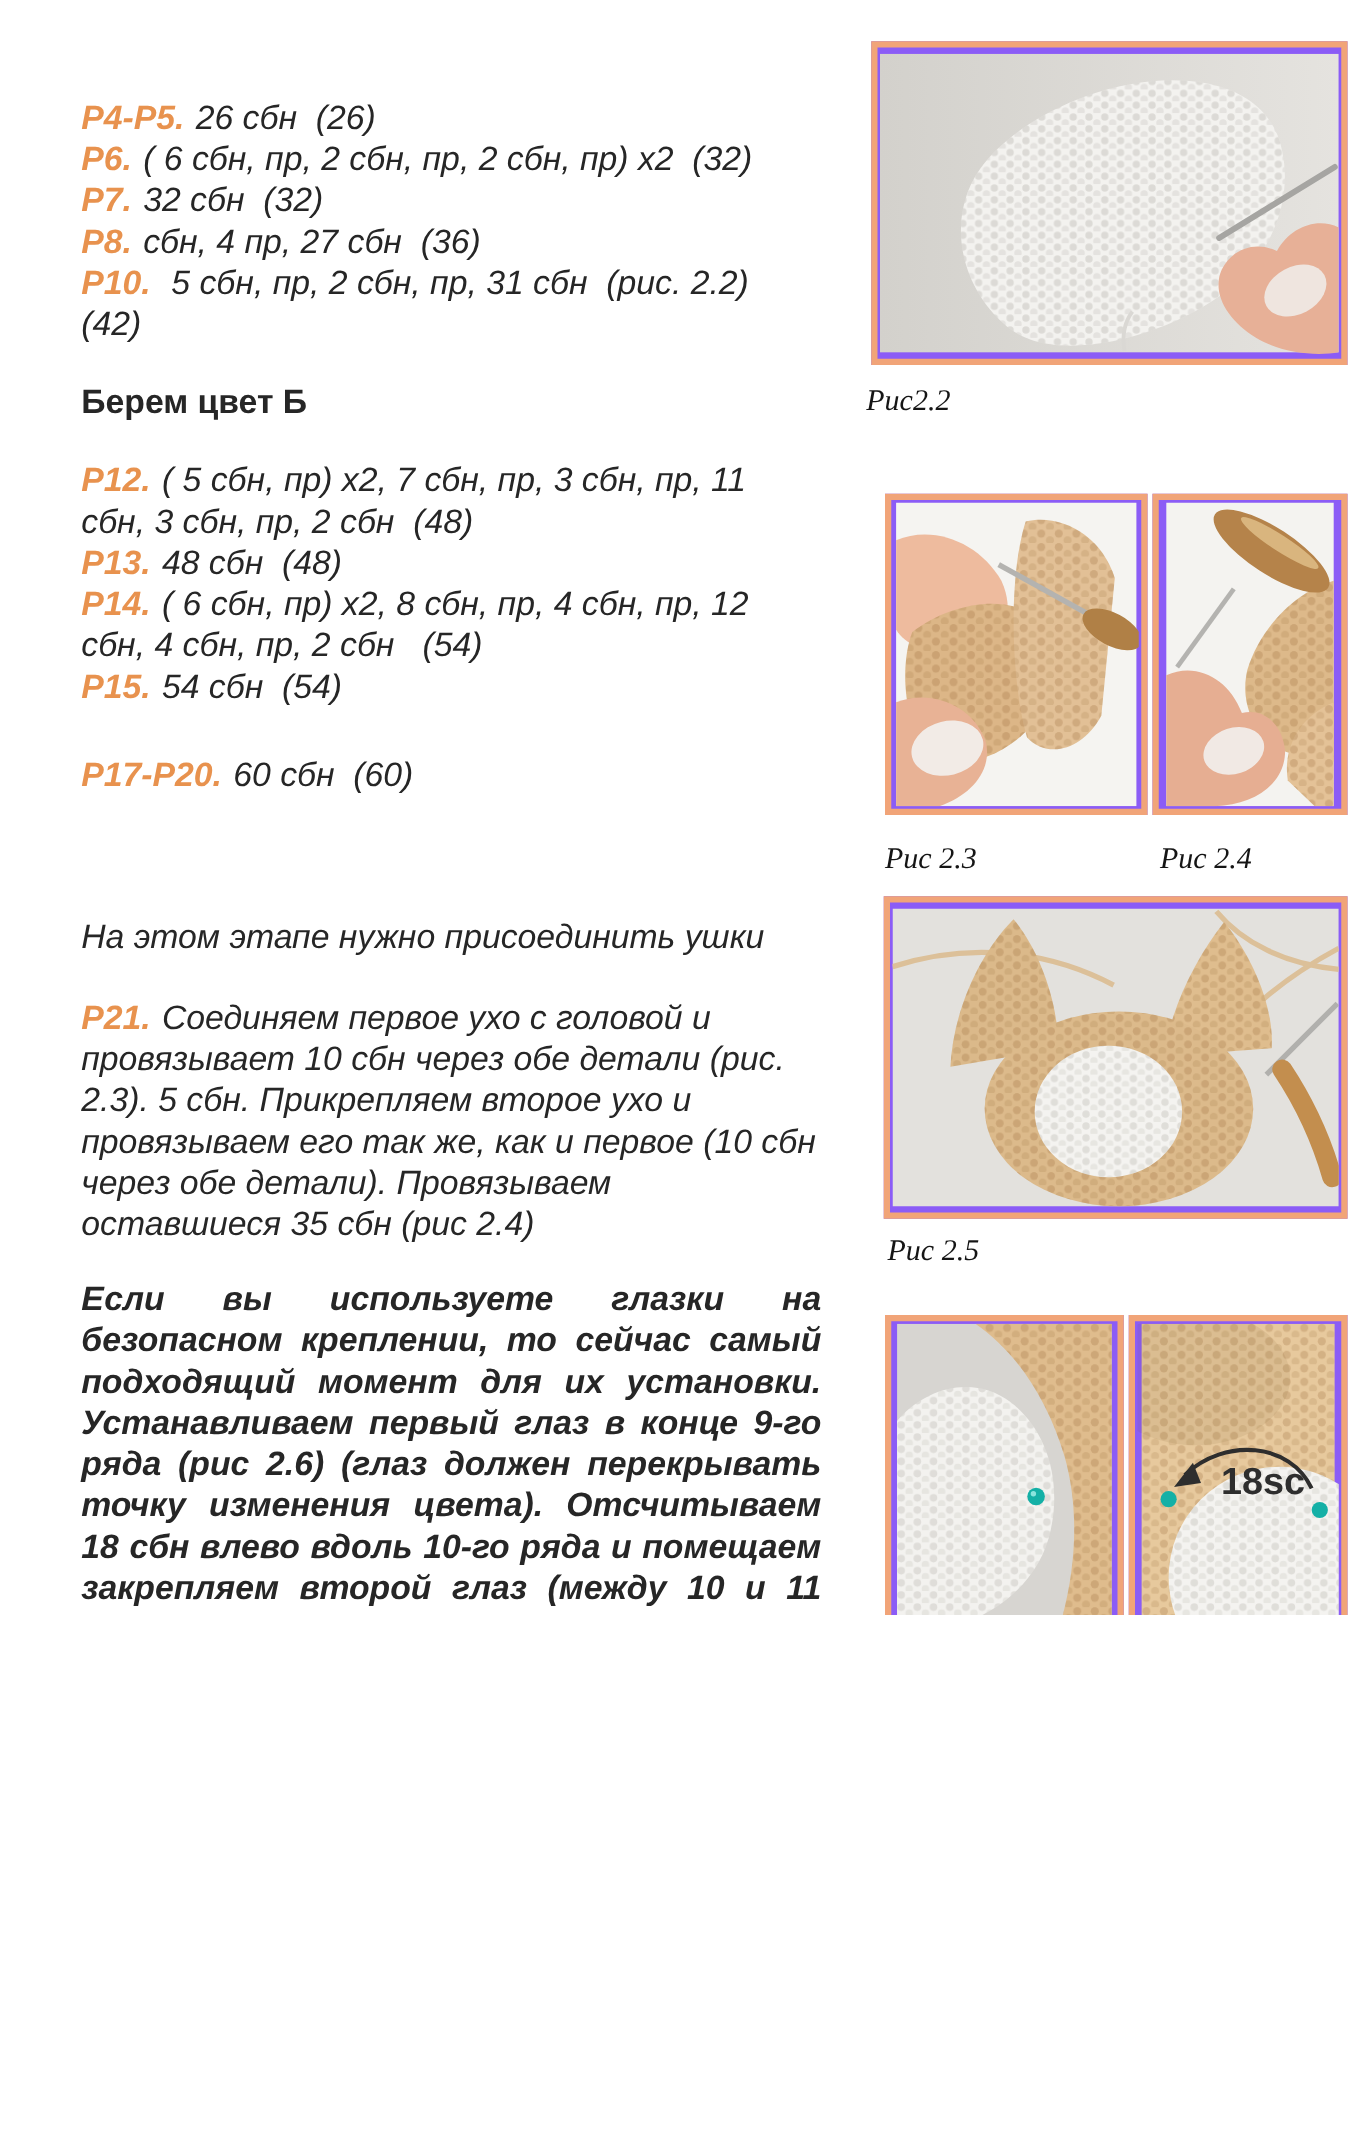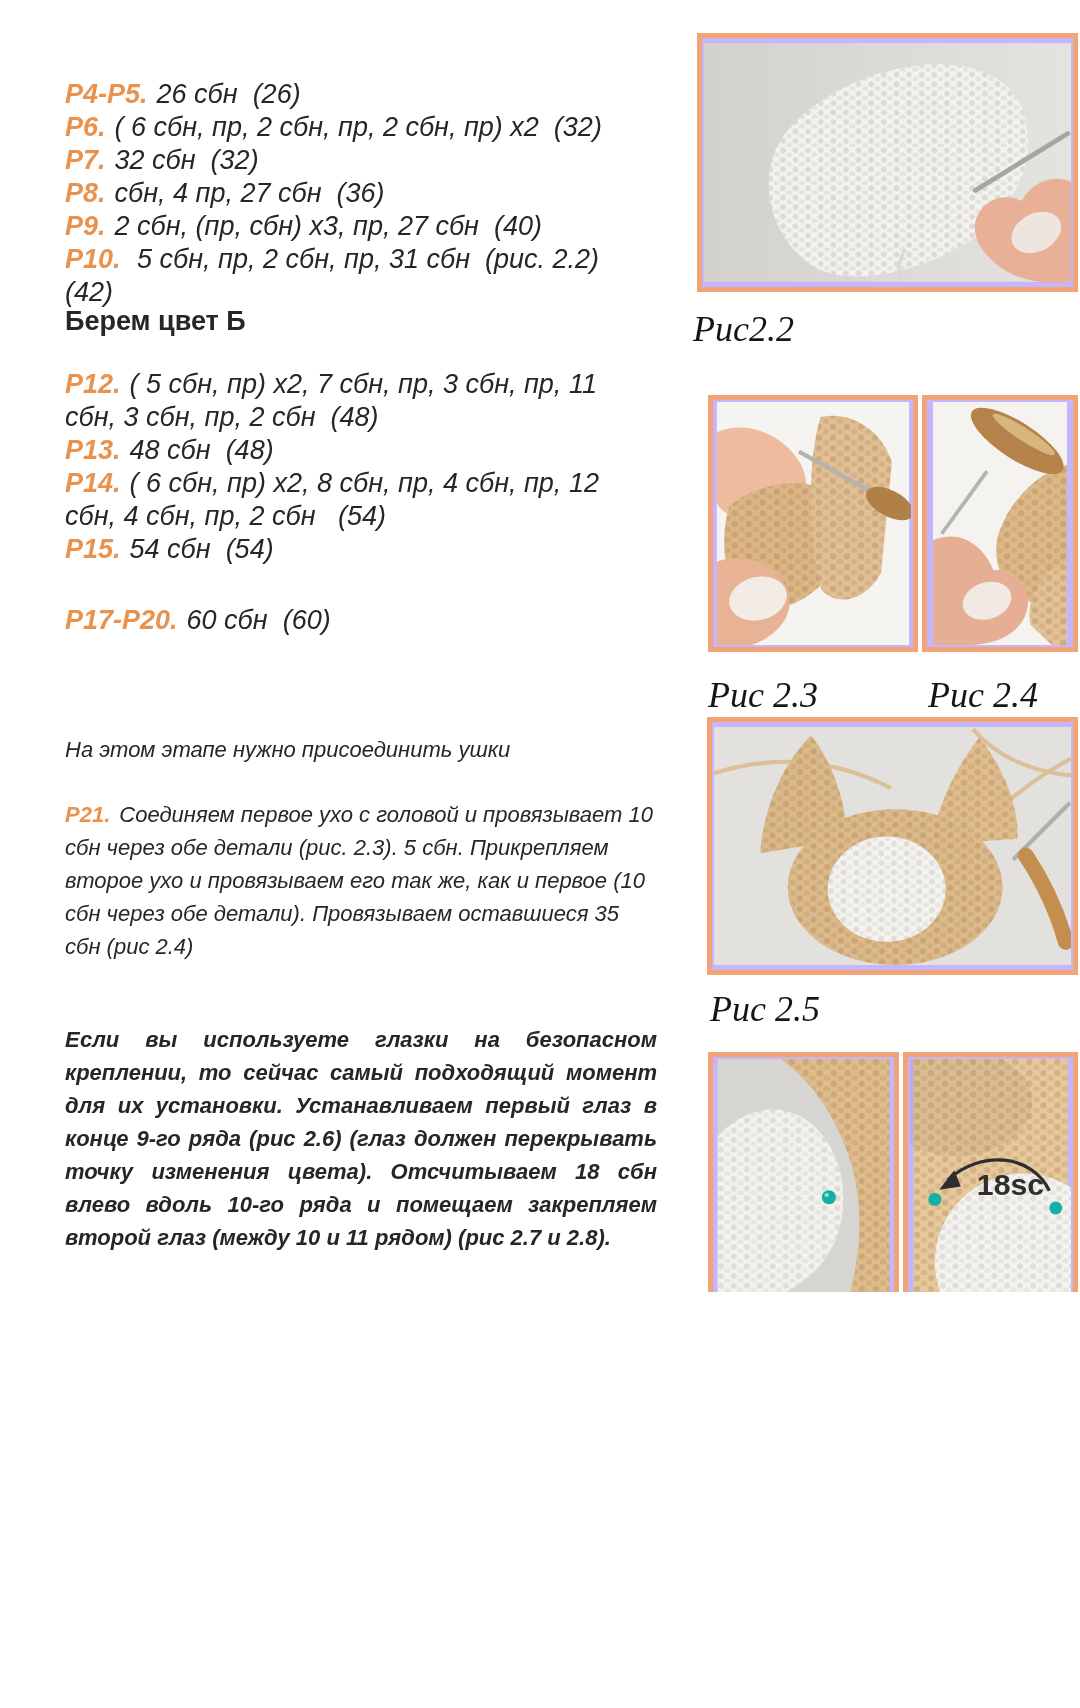--- a/index.html
+++ b/index.html
@@ -6,38 +6,37 @@
   html,body { background:#ffffff; }
   .page {
     position:relative; width:1080px; height:1292px; background:#ffffff;
     overflow:hidden; font-family:"Liberation Sans", sans-serif; color:#262626;
   }
   .abs { position:absolute; }
   .rowline { font-style:italic; font-size:27px; line-height:33px; }
   .rlabel { color:#E8924E; font-weight:bold; margin-right:9px; }
   .rtext { white-space:pre-wrap; }
   .plain { font-size:27px; line-height:33px;font-weight:bold; }
-  .itpar { font-style:italic; font-size:22px; line-height:33px; }
+  .itpar { font-style:italic; font-size:27px; line-height:33px; }
   .just { text-align:justify;font-weight:bold; }
-  .caption { font-family:"Liberation Serif", serif; font-style:italic; font-size:36px; color:#151515; }
-  .frame { border:5px solid #F1A478; background:#c4b5fd; padding:2px; }
+  .caption { font-family:"Liberation Serif", serif; font-style:italic; font-size:24px; color:#151515; }
+  .frame { border:5px solid #F1A478; background:#8b5cf6; padding:2px; }
   .frame svg { display:block; width:100%; height:100%; }
   .footer-band { background:#ebebeb; }
 </style>
 </head>
 <body>
 
 <div class="page">
 
   <div class="abs" style="left:65px; top:78px; width:588px;">
     <div class="rowline"><span class="rlabel">Р4-Р5.</span><span class="rtext">26 сбн  (26)</span></div>
     <div class="rowline"><span class="rlabel">Р6.</span><span class="rtext">( 6 сбн, пр, 2 сбн, пр, 2 сбн, пр) х2  (32)</span></div>
     <div class="rowline"><span class="rlabel">Р7.</span><span class="rtext">32 сбн  (32)</span></div>
     <div class="rowline"><span class="rlabel">Р8.</span><span class="rtext">сбн, 4 пр, 27 сбн  (36)</span></div>
-    <div class="rowline"><span class="rlabel">Р9.</span><span class="rtext">2 сбн, (пр, сбн) х3, пр, 27 сбн  (40)</span></div>
     <div class="rowline"><span class="rlabel">Р10.</span><span class="rtext"> 5 сбн, пр, 2 сбн, пр, 31 сбн  (рис. 2.2)  (42)</span></div>
   </div>
 
   <div class="abs plain" style="left:65px; top:305px; width:588px;">
     <span>Берем цвет </span><b>Б</b>
   </div>
 
   <div class="abs" style="left:65px; top:368px; width:588px;">
     <div class="rowline"><span class="rlabel">Р12.</span><span class="rtext">( 5 сбн, пр) х2, 7 сбн, пр, 3 сбн, пр, 11 сбн, 3 сбн, пр, 2 сбн  (48)</span></div>
     <div class="rowline"><span class="rlabel">Р13.</span><span class="rtext">48 сбн  (48)</span></div>

